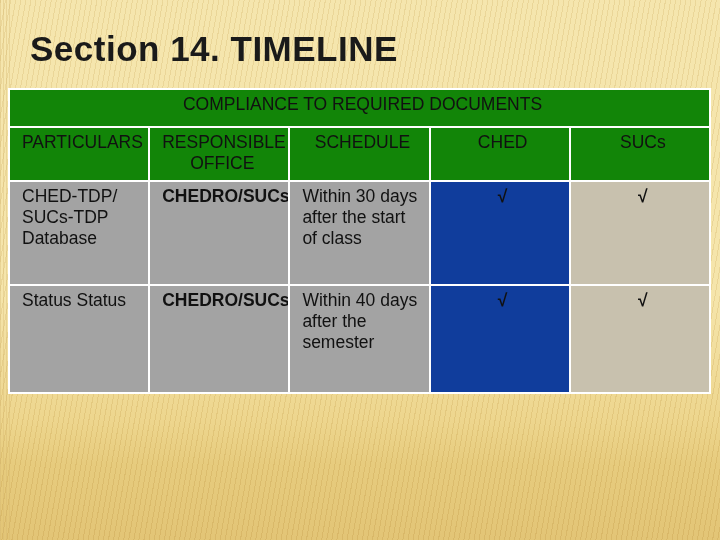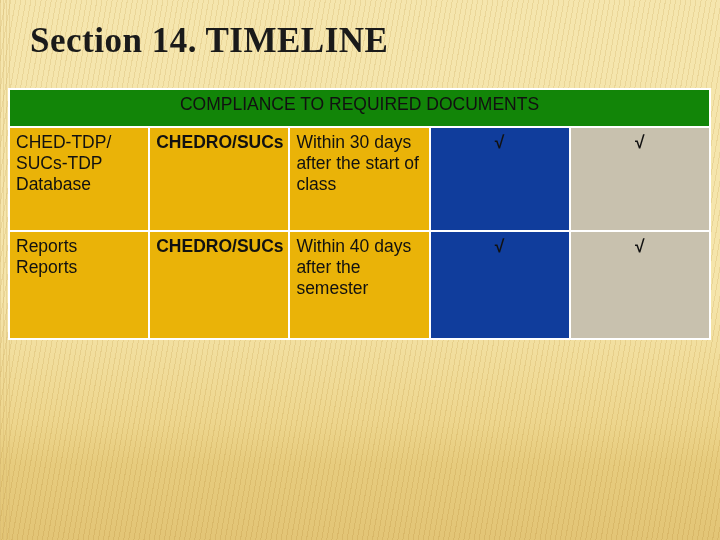--- a/index.html
+++ b/index.html
@@ -39,23 +39,23 @@
       rgba(212,182,112,0.35) 0px,
       rgba(212,182,112,0.35) 1px,
       rgba(255,255,255,0) 1px,
       rgba(255,255,255,0) 3px);
     pointer-events: none;
   }
 
   #title {
     position: absolute;
     left: 30px;
-    top: 19px;
+    top: 27px;
     width: 660px;
-    font-family: Liberation Serif, serif;
+    font-family: Liberation Sans, sans-serif;
     font-weight: bold;
     font-size: 35px;
     line-height: 44px;
     letter-spacing: 0.5px;
     color: #1a1a1a;
     white-space: nowrap;
   }
 
   #table-wrap {
     position: absolute;
@@ -68,21 +68,21 @@
   table.doc-table {
     border-collapse: separate;
     border-spacing: 2px;
     width: 703px;
     table-layout: fixed;
     background: #ffffff;
   }
 
   table.doc-table td {
     vertical-align: top;
-    padding: 4px 6px 6px 6px;
+    padding: 4px 6px 6px 12px;
     font-size: 17.5px;
     line-height: 21px;
     color: #111111;
     overflow: hidden;
   }
 
   .banner-cell {
     background: #128508;
     color: #ffffff;
     text-align: center;
@@ -96,21 +96,21 @@
   .hdr {
     background: #128508;
     color: #ffffff;
     text-align: center;
     font-size: 18px;
     line-height: 22px;
   }
 
   .hdr-left   { text-align: center; }
 
-  .cell-gray  { background: #eab308; margin-left: 24px; }
+  .cell-gray  { background: #a3a3a3; margin-left: 24px; }
   .cell-white { background: #ffffff; }
   .cell-blue  { background: #103d9c; color: #ffffff; text-align: center; }
   .cell-tan   { background: #c8c1ae; color: #111111; text-align: center; }
 
   .al-left   { text-align: left; }
   .al-center { text-align: center; font-weight: bold; }
 
   .r-particulars { width: 184px; }
   .r-office      { width: 175px; }
   .r-schedule    { width: 182px; }
@@ -132,32 +132,39 @@
   <div id="title">Section 14. TIMELINE</div>
 
   <div id="table-wrap">
     <table class="doc-table">
       <tbody>
 
         <tr>
           <td class="banner-cell" colspan="5">COMPLIANCE TO REQUIRED DOCUMENTS</td>
         </tr>
 
+        <tr>
+          <td class="hdr hdr-left r-particulars">PARTICULARS</td>
+          <td class="hdr r-office">RESPONSIBLE OFFICE</td>
+          <td class="hdr r-schedule">SCHEDULE</td>
+          <td class="hdr r-ched">CHED</td>
+          <td class="hdr r-sucs">SUCs</td>
+        </tr>
 
         <tr class="row-tall">
           <td class="cell-gray al-left">CHED-TDP/ SUCs-TDP Database</td>
           <td class="cell-gray al-center">CHEDRO/SUCs</td>
           <td class="cell-gray al-left">Within 30 days after the start of class</td>
           <td class="cell-blue check">√</td>
           <td class="cell-tan check">√</td>
         </tr>
 
 
         <tr class="row-tall3">
-          <td class="cell-gray al-left">Reports Reports</td>
+          <td class="cell-gray al-left">Status Status</td>
           <td class="cell-gray al-center">CHEDRO/SUCs</td>
           <td class="cell-gray al-left">Within 40 days after the semester</td>
           <td class="cell-blue check">√</td>
           <td class="cell-tan check">√</td>
         </tr>
 
       </tbody>
     </table>
   </div>
 

